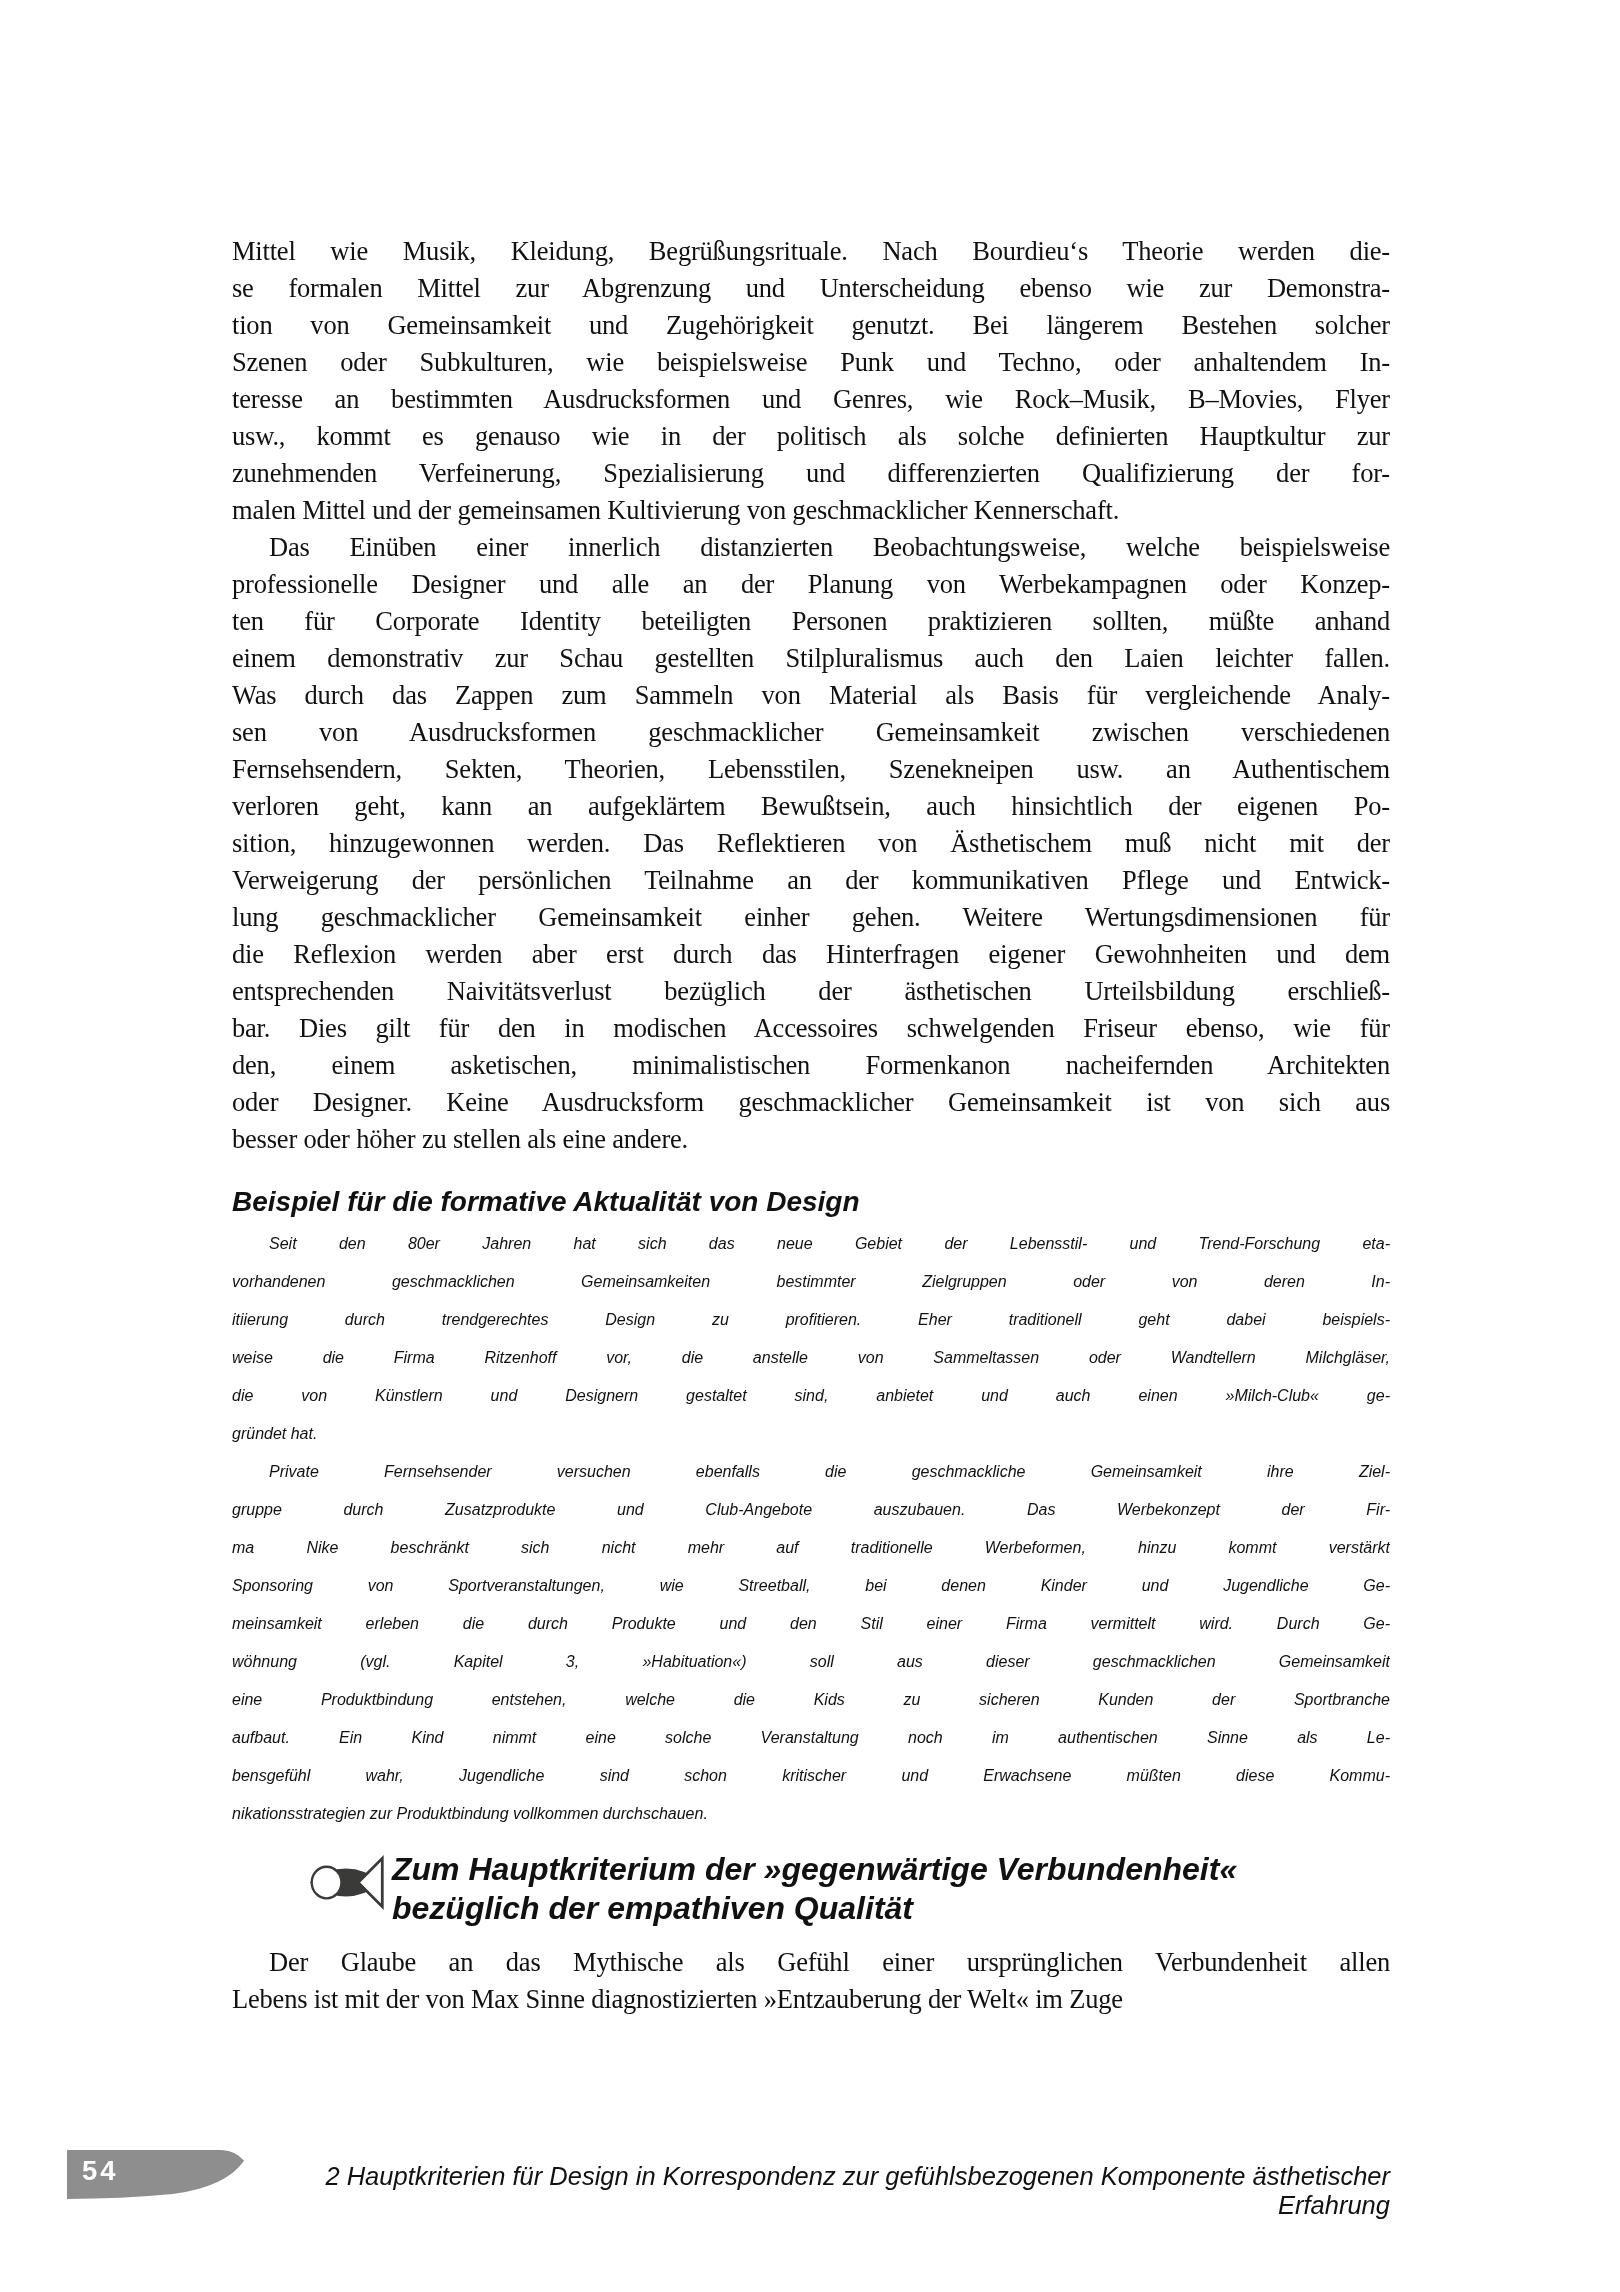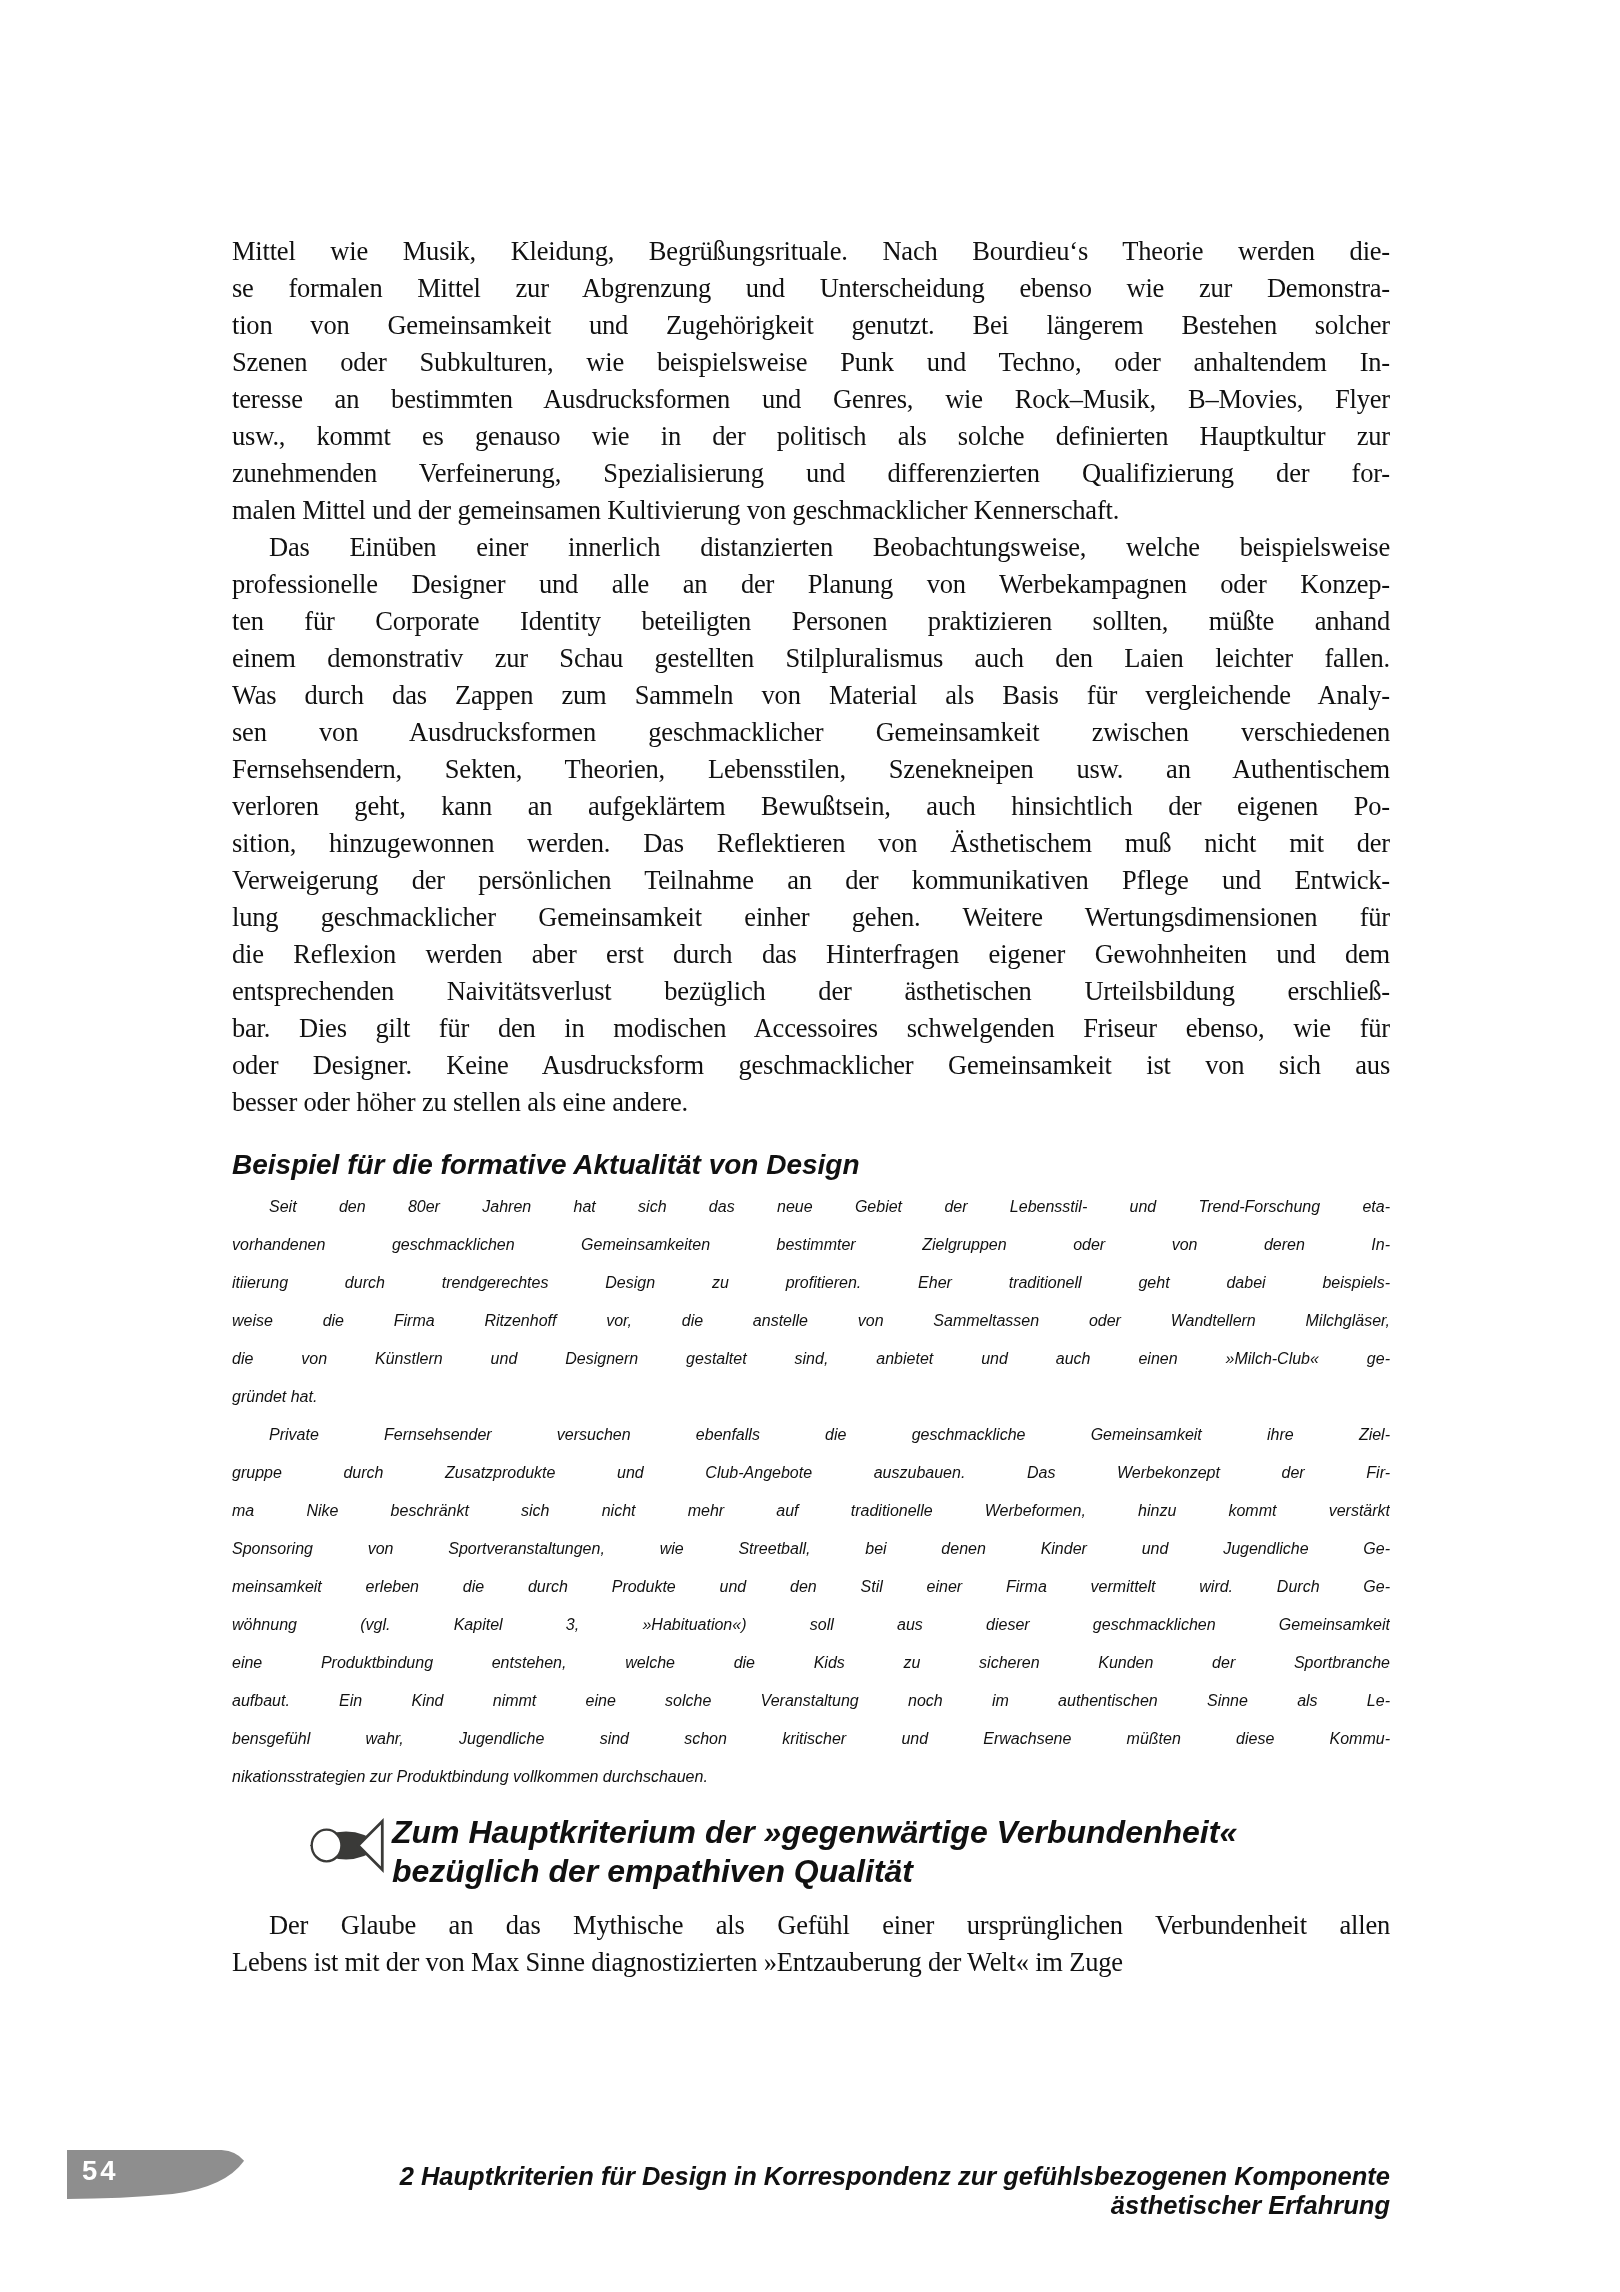--- a/index.html
+++ b/index.html
@@ -81,21 +81,20 @@
   }
   .footer-title {
     position:absolute;
     right:230px; top:2162px;
     width:1078px;
     text-align:right;
     font-family:"Liberation Sans", sans-serif;
     font-style:italic;
     font-size:25.5px;
     color:#111111;
-    font-weight:bold;
   }
 </style>
 </head>
 <body>
 
 <div class="page">
 
   <div class="content">
 
     <div class="serif-para">
@@ -117,20 +116,21 @@
         <div class="line">Was durch das Zappen zum Sammeln von Material als Basis für vergleichende Analy-</div>
         <div class="line">sen von Ausdrucksformen geschmacklicher Gemeinsamkeit zwischen verschiedenen</div>
         <div class="line">Fernsehsendern, Sekten, Theorien, Lebensstilen, Szenekneipen usw. an Authentischem</div>
         <div class="line">verloren geht, kann an aufgeklärtem Bewußtsein, auch hinsichtlich der eigenen Po-</div>
         <div class="line">sition, hinzugewonnen werden. Das Reflektieren von Ästhetischem muß nicht mit der</div>
         <div class="line">Verweigerung der persönlichen Teilnahme an der kommunikativen Pflege und Entwick-</div>
         <div class="line">lung geschmacklicher Gemeinsamkeit einher gehen. Weitere Wertungsdimensionen für</div>
         <div class="line">die Reflexion werden aber erst durch das Hinterfragen eigener Gewohnheiten und dem</div>
         <div class="line">entsprechenden Naivitätsverlust bezüglich der ästhetischen Urteilsbildung erschließ-</div>
         <div class="line">bar. Dies gilt für den in modischen Accessoires schwelgenden Friseur ebenso, wie für</div>
+        <div class="line">den, einem asketischen, minimalistischen Formenkanon nacheifernden Architekten</div>
         <div class="line">oder Designer. Keine Ausdrucksform geschmacklicher Gemeinsamkeit ist von sich aus</div>
         <div class="line last">besser oder höher zu stellen als eine andere.</div>
       </div>
 
     <div class="section-heading">Beispiel für die formative Aktualität von Design</div>
 
     <div class="italic-para">
         <div class="line indent">Seit den 80er Jahren hat sich das neue Gebiet der Lebensstil- und Trend-Forschung eta-</div>
         <div class="line">vorhandenen geschmacklichen Gemeinsamkeiten bestimmter Zielgruppen oder von deren In-</div>
         <div class="line">itiierung durch trendgerechtes Design zu profitieren. Eher traditionell geht dabei beispiels-</div>

